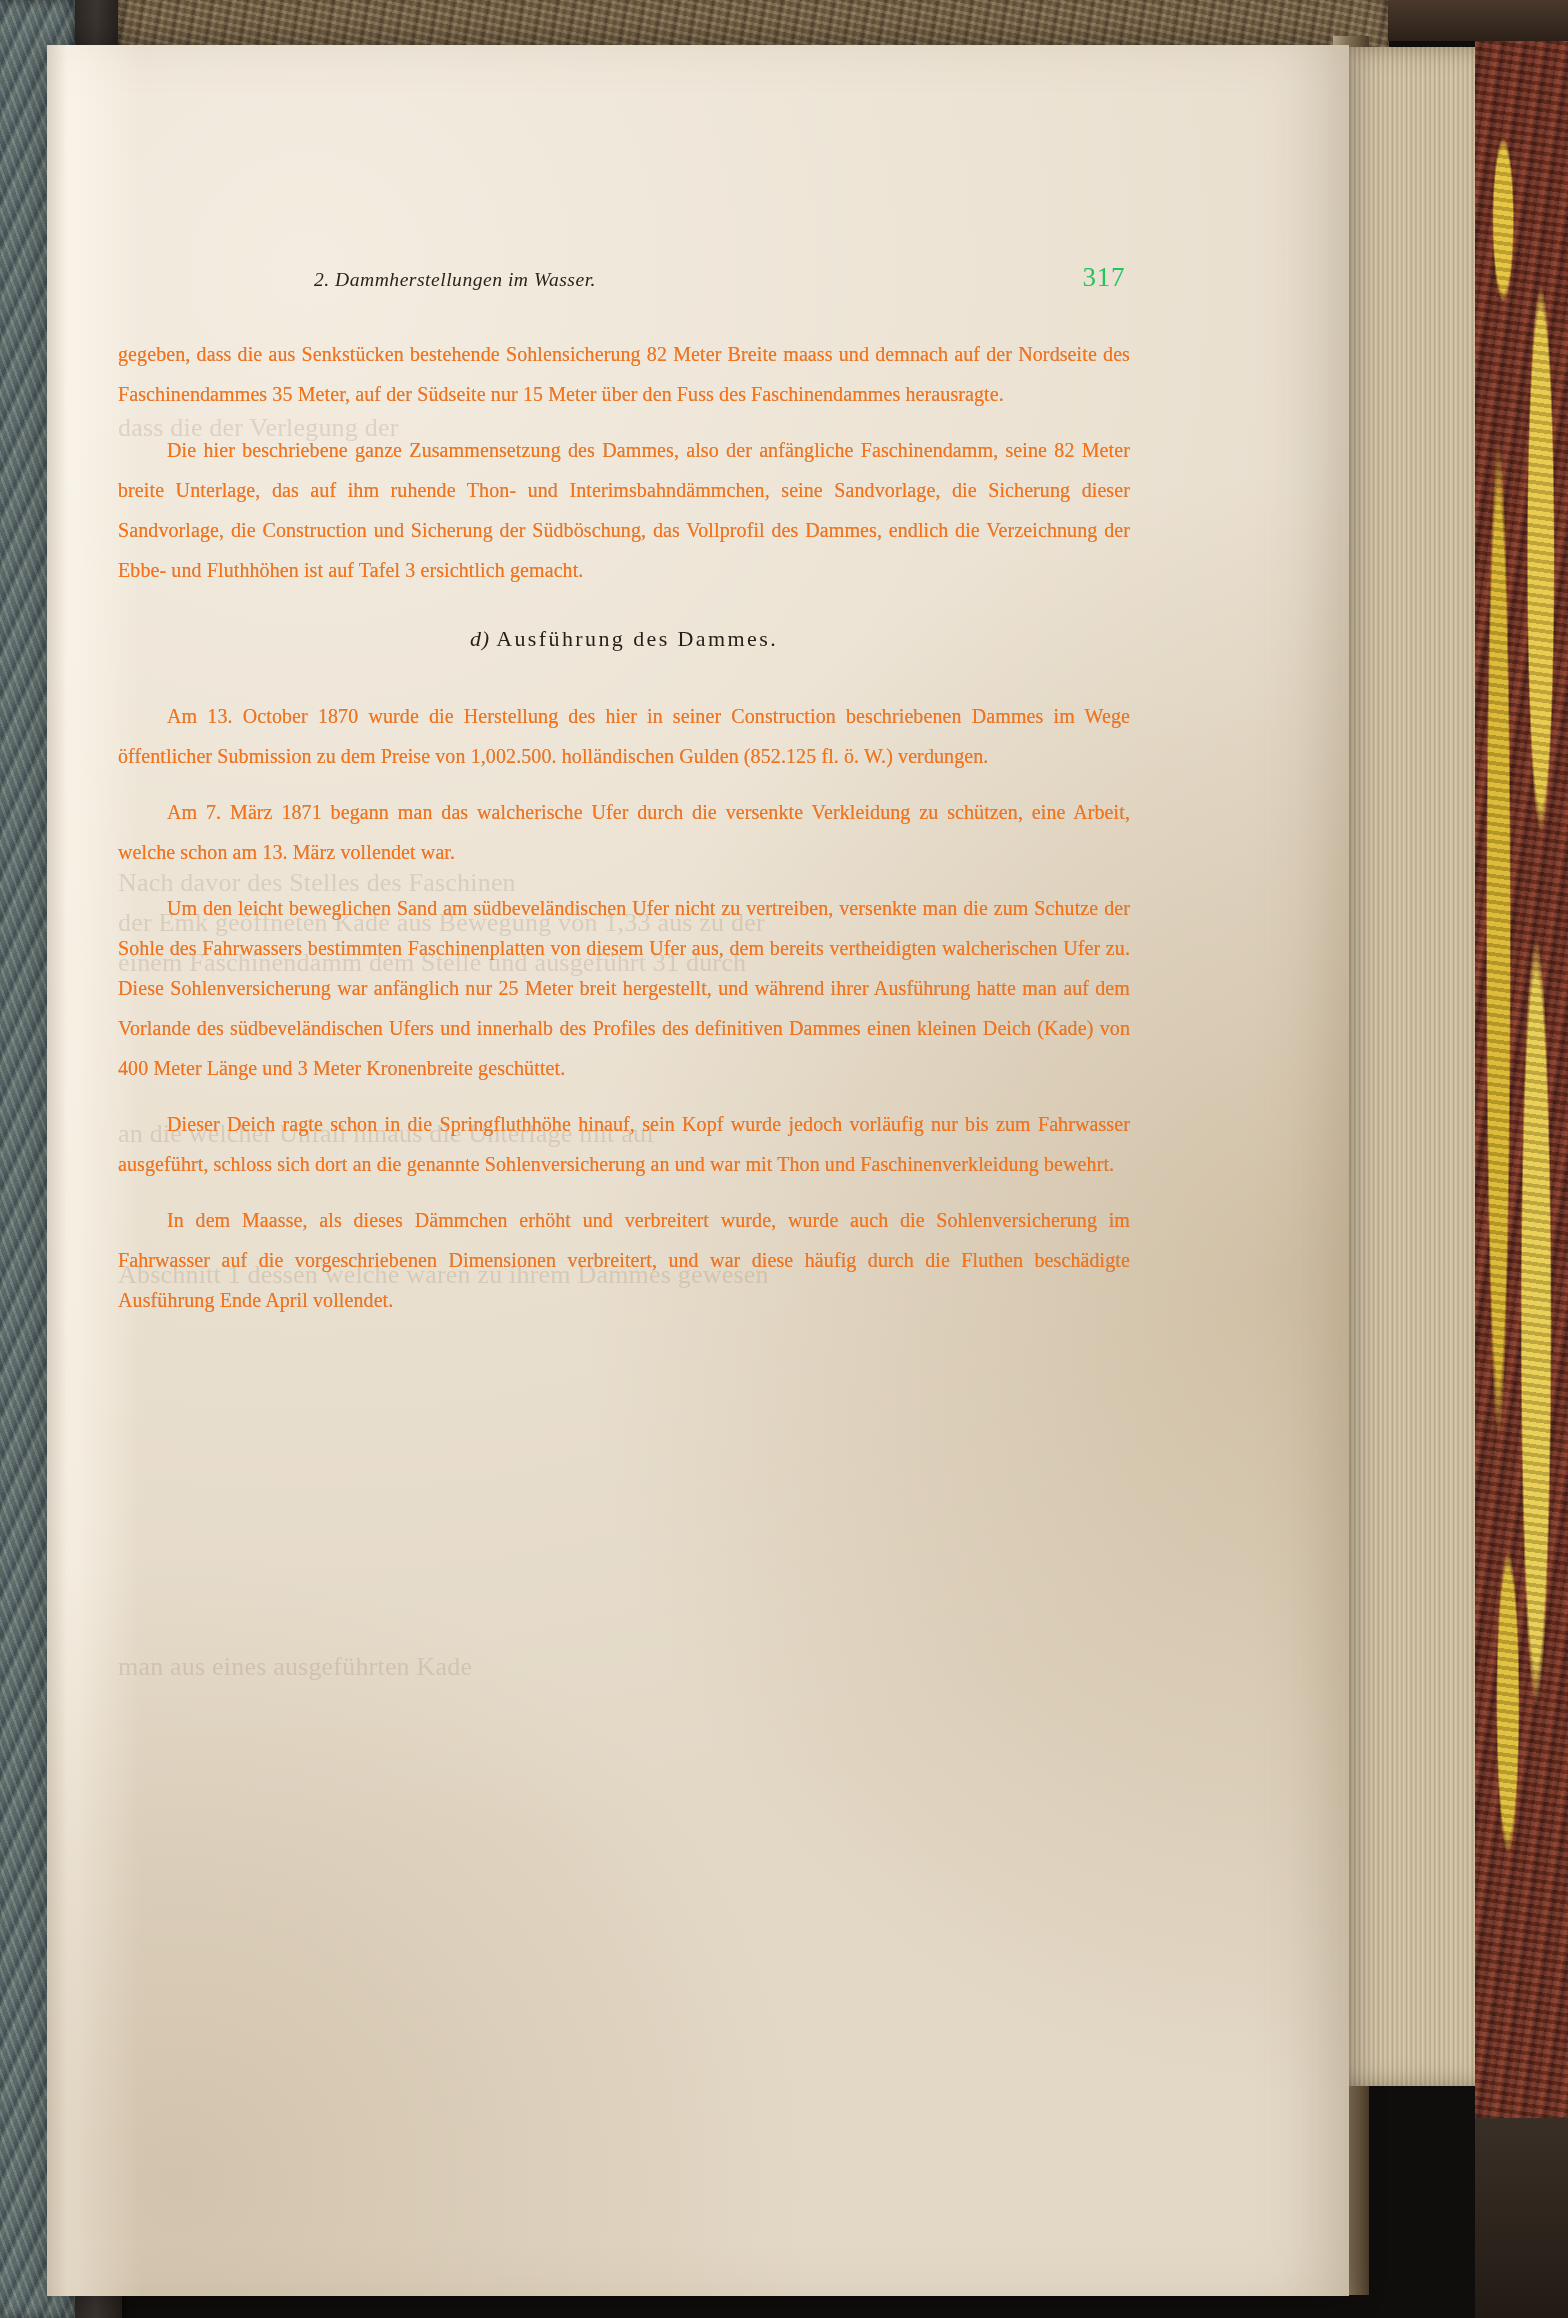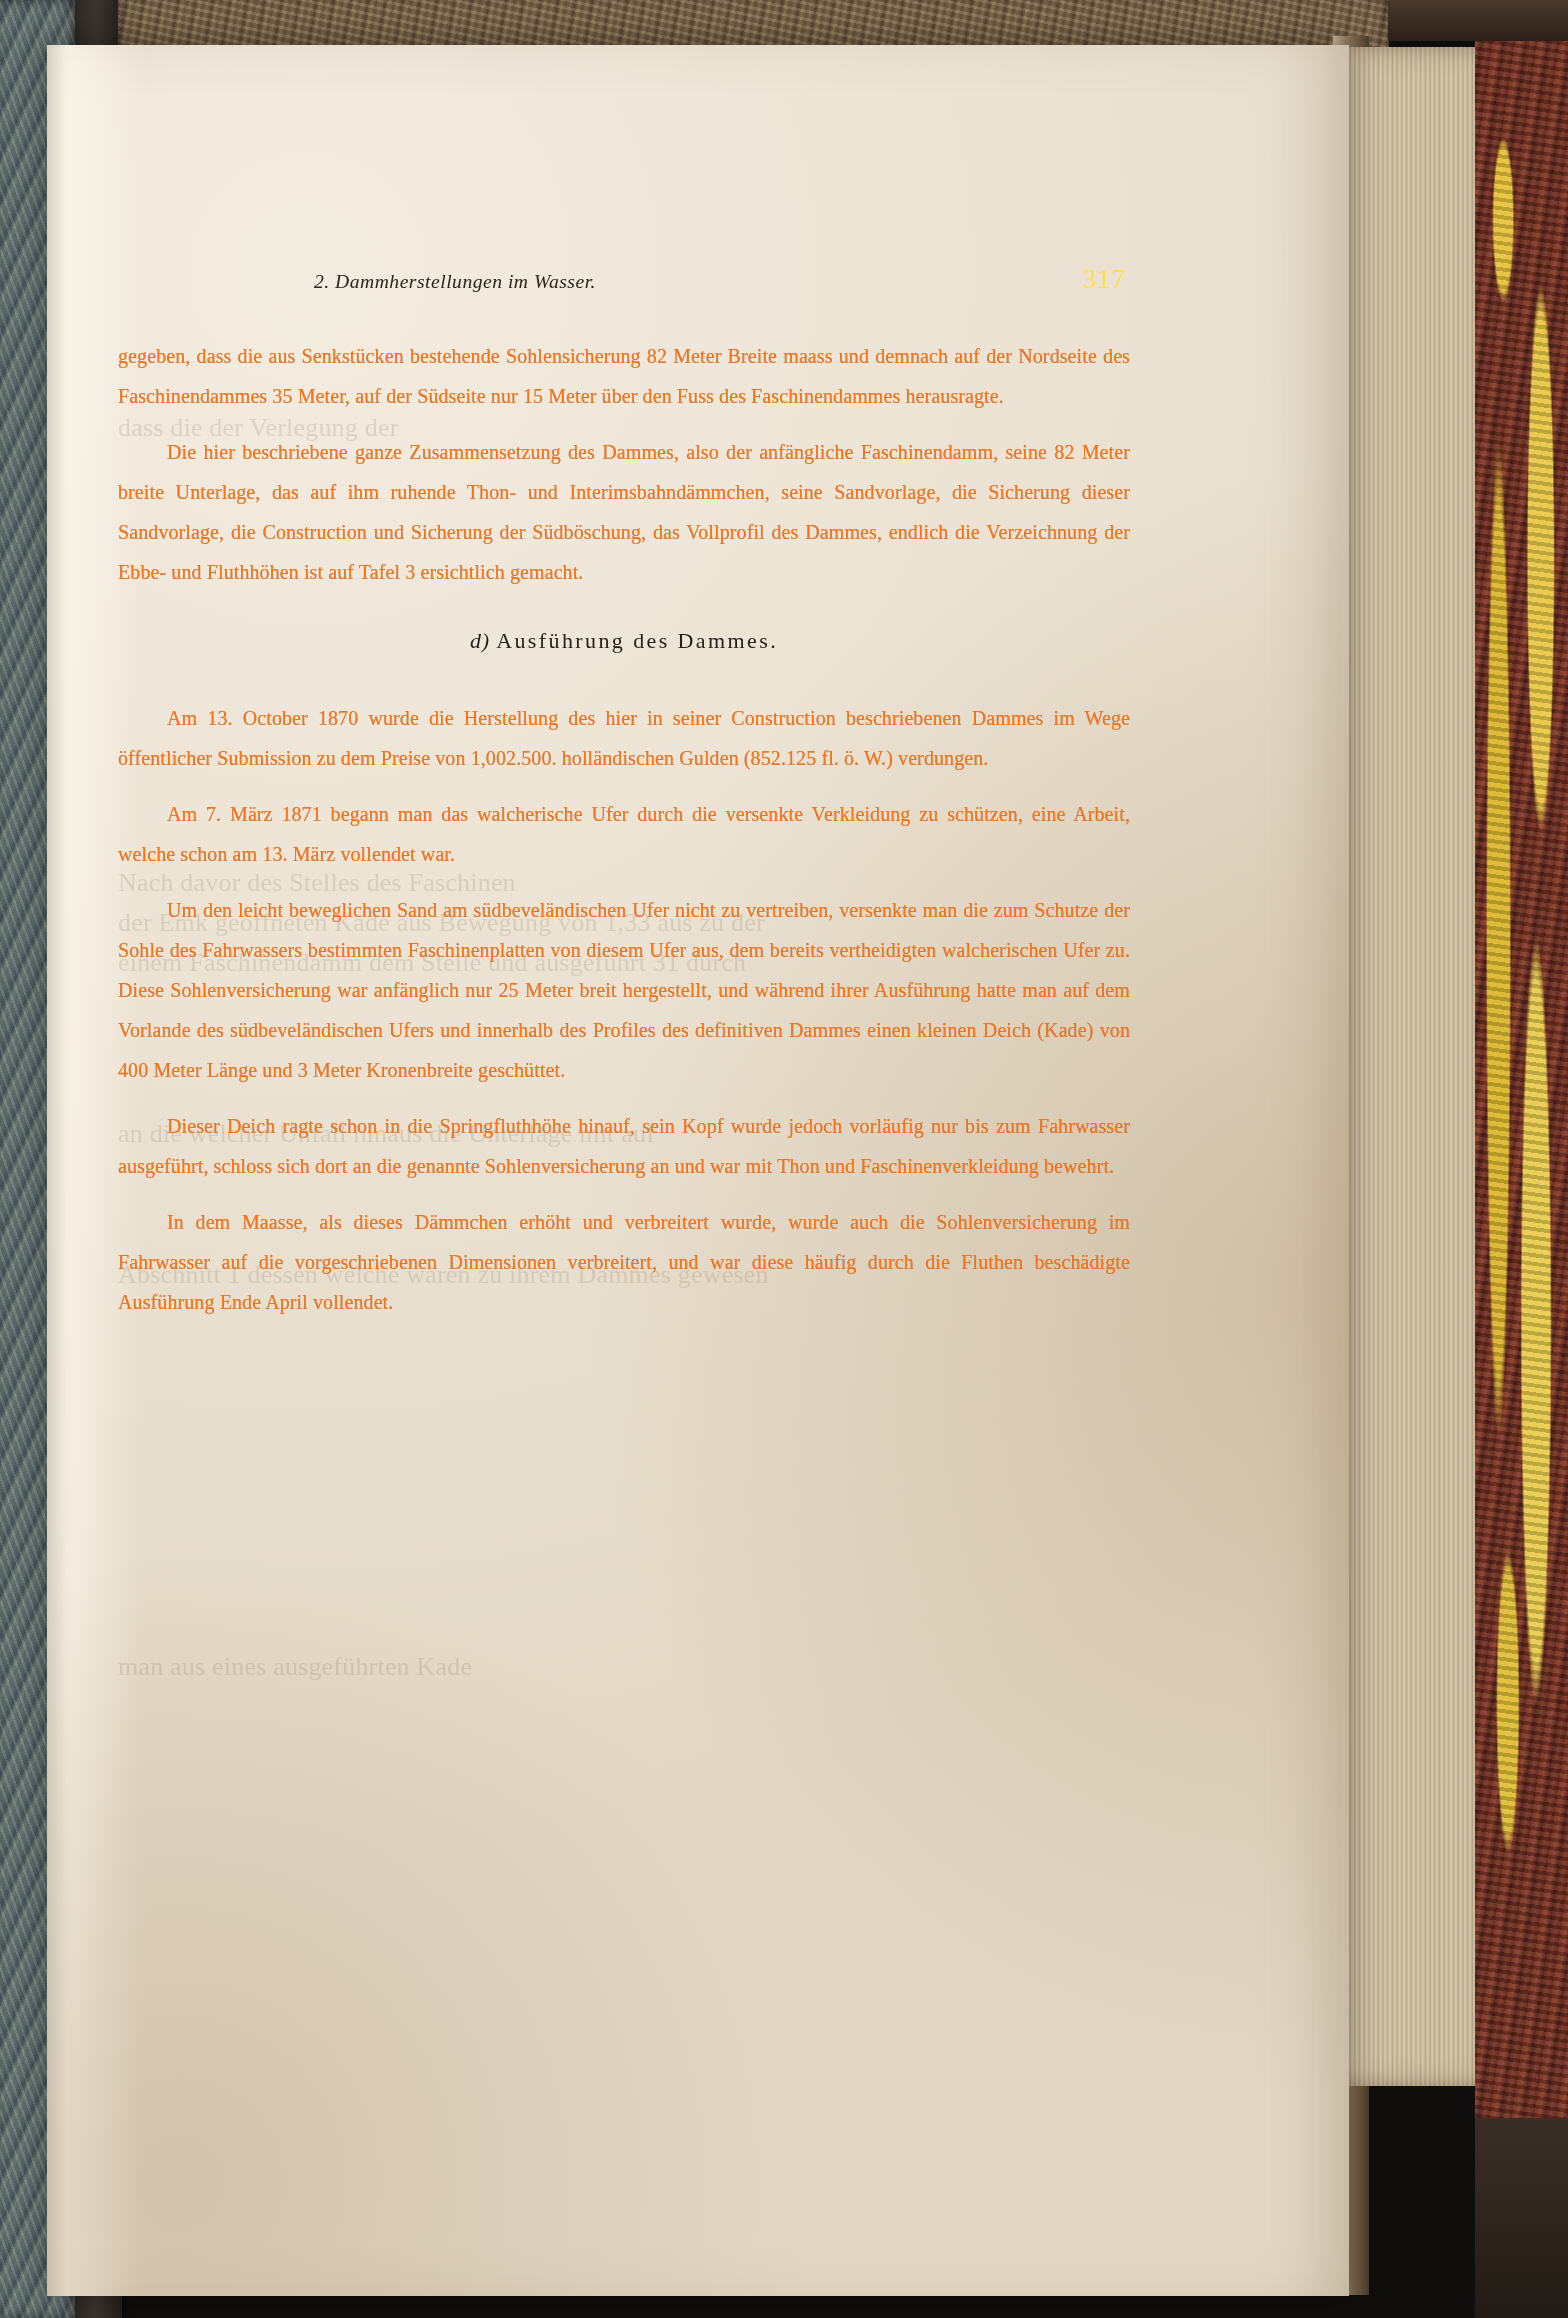--- a/index.html
+++ b/index.html
@@ -148,21 +148,21 @@
     position: absolute;
     left: 1388px; top: 0;
     width: 180px; height: 41px;
     background: linear-gradient(#4a392c,#2b2018);
   }
 
   
   .textblock {
     position: absolute;
     left: 118px;
-    top: 252px;
+    top: 262px;
     width: 1012px;
     color: #241f19;
   }
 
   .running-head {
     display: flex;
     align-items: baseline;
     justify-content: space-between;
     margin: 0 0 41px 0;
     padding: 0 4.7px 0 196px;
@@ -170,22 +170,21 @@
   .rh-title {
     font-style: italic;
     font-size: 19.6px;
     letter-spacing: 0.5px;
     color: #2a241d;
     white-space: nowrap;
   }
   .rh-page {
     font-size: 27px;
     letter-spacing: 0.8px;
-    color: #fde047;
-    margin-top: 12px;
+    color: #22c55e;
   }
 
   p.body {
     margin: 0;
     font-size: 20px;
     line-height: 40px;
     text-align: justify;
     text-justify: inter-word;
     letter-spacing: 0.1px;
     color: #f97316;

